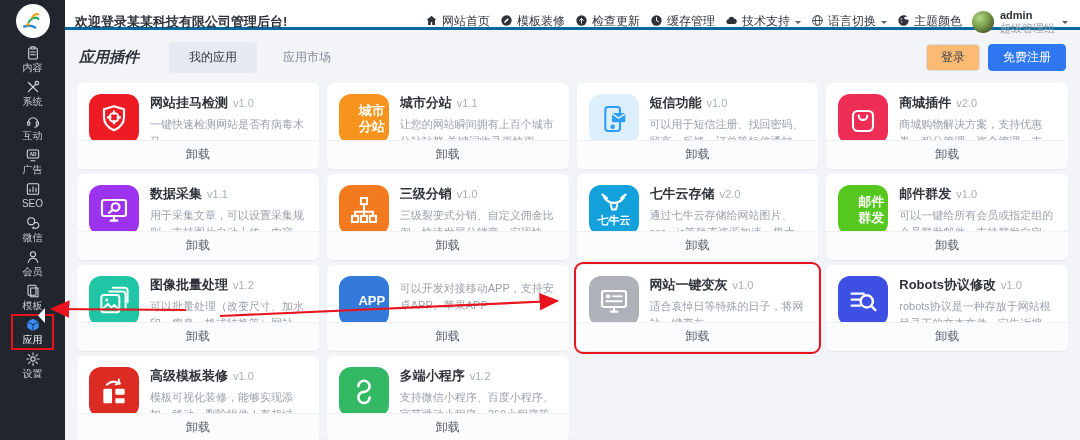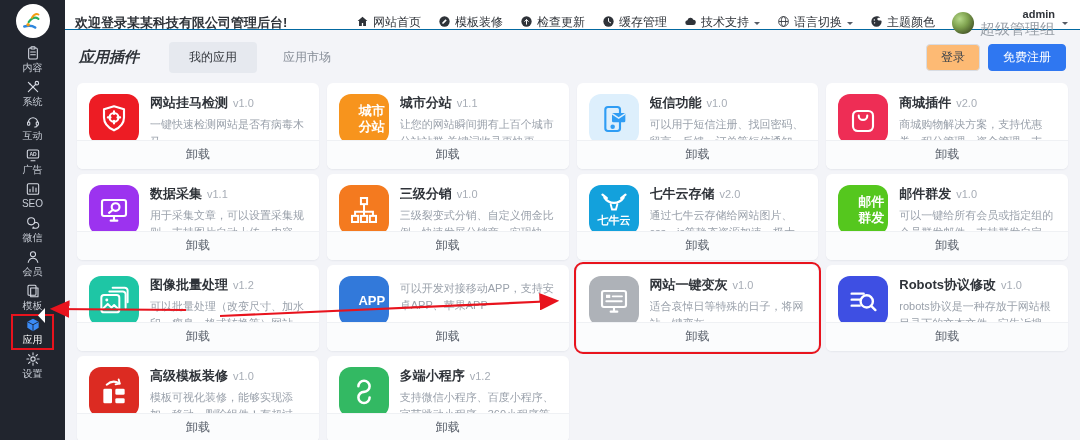--- a/index.html
+++ b/index.html
@@ -13,32 +13,32 @@
   .logo svg { width:26px; height:26px; }
   .side-item { width:41px; padding:2px 0 3px; display:flex; flex-direction:column; align-items:center; gap:1px; cursor:pointer; }
   .side-item .side-ic { width:16px; height:16px; display:flex; align-items:center; justify-content:center; }
   .side-item .side-ic svg { width:16px; height:16px; }
   .side-item .lbl { font-size:10px; color:#c8cdd6; line-height:1.2; }
   .side-item.active .lbl { color:#ffffff; }
   .side-item.annotated { outline:2px solid #e8131d; outline-offset:-1px; }
 
   
   .main { flex:1; display:flex; flex-direction:column; min-width:0; }
-  .topbar { height:30px; flex:none; background:#fff; border-bottom:1px solid #0369a1; display:flex; align-items:center; padding:16px 12px 0 10px; }
+  .topbar { height:30px; flex:none; background:#fff; border-bottom:3px solid #0369a1; display:flex; align-items:center; padding:16px 12px 0 10px; }
   .welcome { font-weight:bold; font-size:13px; color:#2f3339; }
-  .topnav { margin-left:auto; display:flex; align-items:center; gap:17px;text-align:right; }
+  .topnav { margin-left:auto; display:flex; align-items:center; gap:10px; }
   .nav-item { display:flex; align-items:center; gap:4px; font-size:12px; color:#2f3339; cursor:pointer; white-space:nowrap; }
   .nav-item svg { width:13px; height:13px; }
   .caret { width:0; height:0; border:3.5px solid transparent; border-top-color:#565c66; margin-top:4px; margin-left:1px; }
   .user { display:flex; align-items:center; gap:6px; cursor:pointer; }
   .avatar { width:22px; height:22px; border-radius:50%; flex:none;
             background:radial-gradient(circle at 35% 32%, #b6d98a 0%, #7fa24f 40%, #4c5f2d 75%, #333f20 100%); }
   .user-meta { display:flex; flex-direction:column; line-height:1.15; }
   .user-name { font-size:11px; font-weight:bold; color:#2f3339; }
-  .user-role { font-size:15px; color:#9aa0a8; }
+  .user-role { font-size:11px; color:#9aa0a8; }
 
   
   .content { flex:1; padding:8px 12px 0; min-width:0; }
   .page-head { display:flex; align-items:center; padding:4px 2px 10px; }
   .page-title { font-size:15px; font-weight:bold; color:#2f3339;font-style:italic; }
   .tabs { display:flex; margin-left:30px; gap:6px; }
   .tab { font-size:12px; color:#878e98; padding:7px 20px; border-radius:4px; cursor:pointer; }
   .tab.active { background:#e6e9ef; color:#33373d; }
   .head-actions { margin-left:auto; display:flex; gap:8px; }
   .btn { font-size:12px; border-radius:4px; padding:5px 14px; cursor:pointer; line-height:1.2; }

